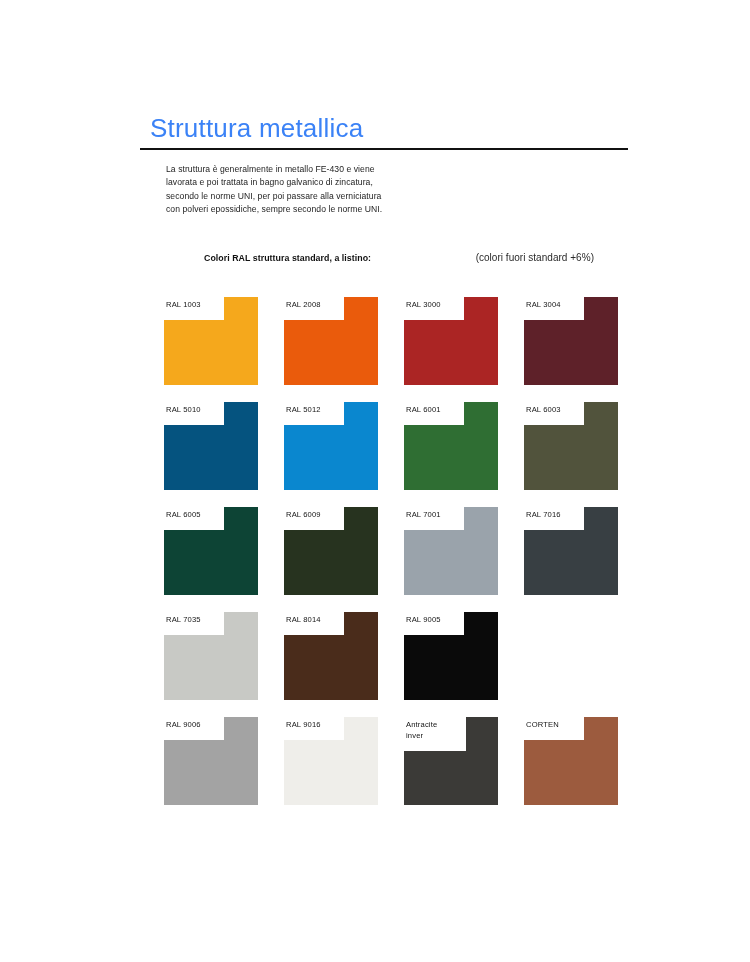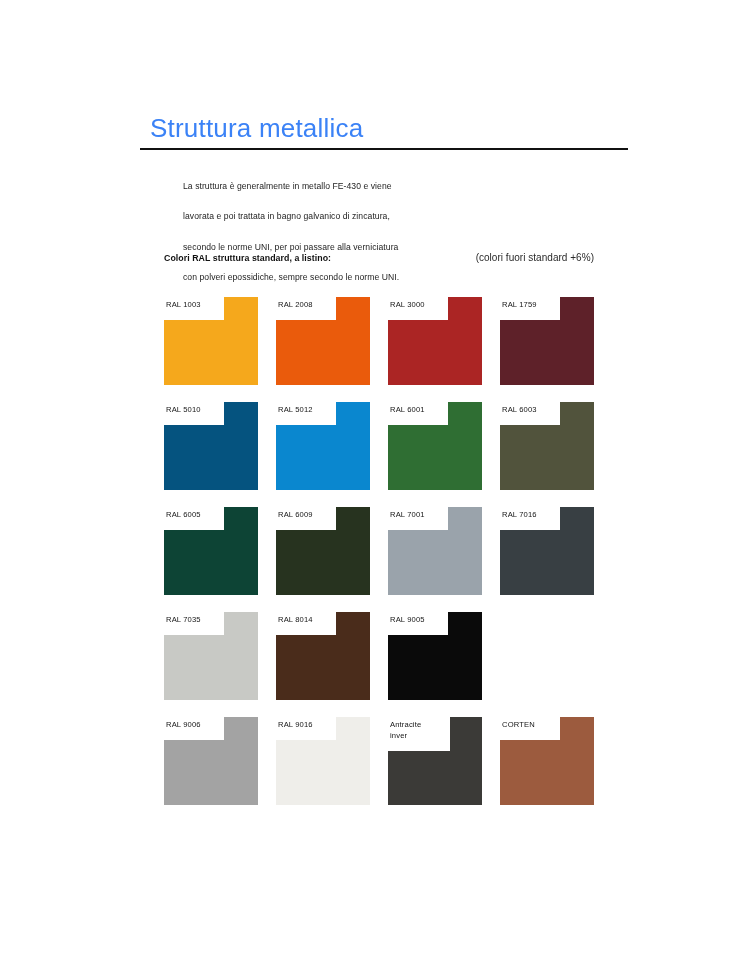--- a/index.html
+++ b/index.html
@@ -47,55 +47,56 @@
   .intro {
     position: absolute;
     left: 166px;
     top: 163px;
     width: 260px;
     font-size: 8.6px;
     line-height: 13.3px;
     color: #1d1d1d;
     letter-spacing: 0.06px;
   }
-  .intro p { margin: 17px; }
+  .intro p { margin: 0; }
 
   
   .label-row {
     position: absolute;
     left: 164px;
     top: 252px;
     width: 430px;
     display: flex;
     justify-content: space-between;
     align-items: baseline;
   }
   .label-left {
     font-size: 8.8px;
     font-weight: bold;
     letter-spacing: 0.05px;
     color: #111111;
+    margin-left: 40px;
   }
   .label-right {
     font-size: 10px;
     font-weight: 400;
     color: #2a2a2a;
     letter-spacing: 0.03px;
   }
 
   
   .grid {
     position: absolute;
     left: 164px;
     top: 297px;
     width: 436px;
   }
   .grid-row {
     display: flex;
-    gap: 0;
+    gap: 8px;
     margin-bottom: 17px;
   }
   .cell {
     width: 94px;
     margin-right: 18px;
   }
   .cell:last-child { margin-right: 0; }
 
   .swatch {
     position: relative;
@@ -172,21 +173,21 @@
           <div class="swatch">
             <div class="fill" style="background: rgb(171, 37, 36);"></div>
             <div class="notch"></div>
             <div class="lbl">RAL 3000</div>
           </div>
         </div>
         <div class="cell">
           <div class="swatch">
             <div class="fill" style="background: rgb(94, 33, 41);"></div>
             <div class="notch"></div>
-            <div class="lbl">RAL 1759</div>
+            <div class="lbl">RAL 3004</div>
           </div>
         </div>
       </div>
       <div class="grid-row">
         <div class="cell">
           <div class="swatch">
             <div class="fill" style="background: rgb(5, 83, 127);"></div>
             <div class="notch"></div>
             <div class="lbl">RAL 5010</div>
           </div>

